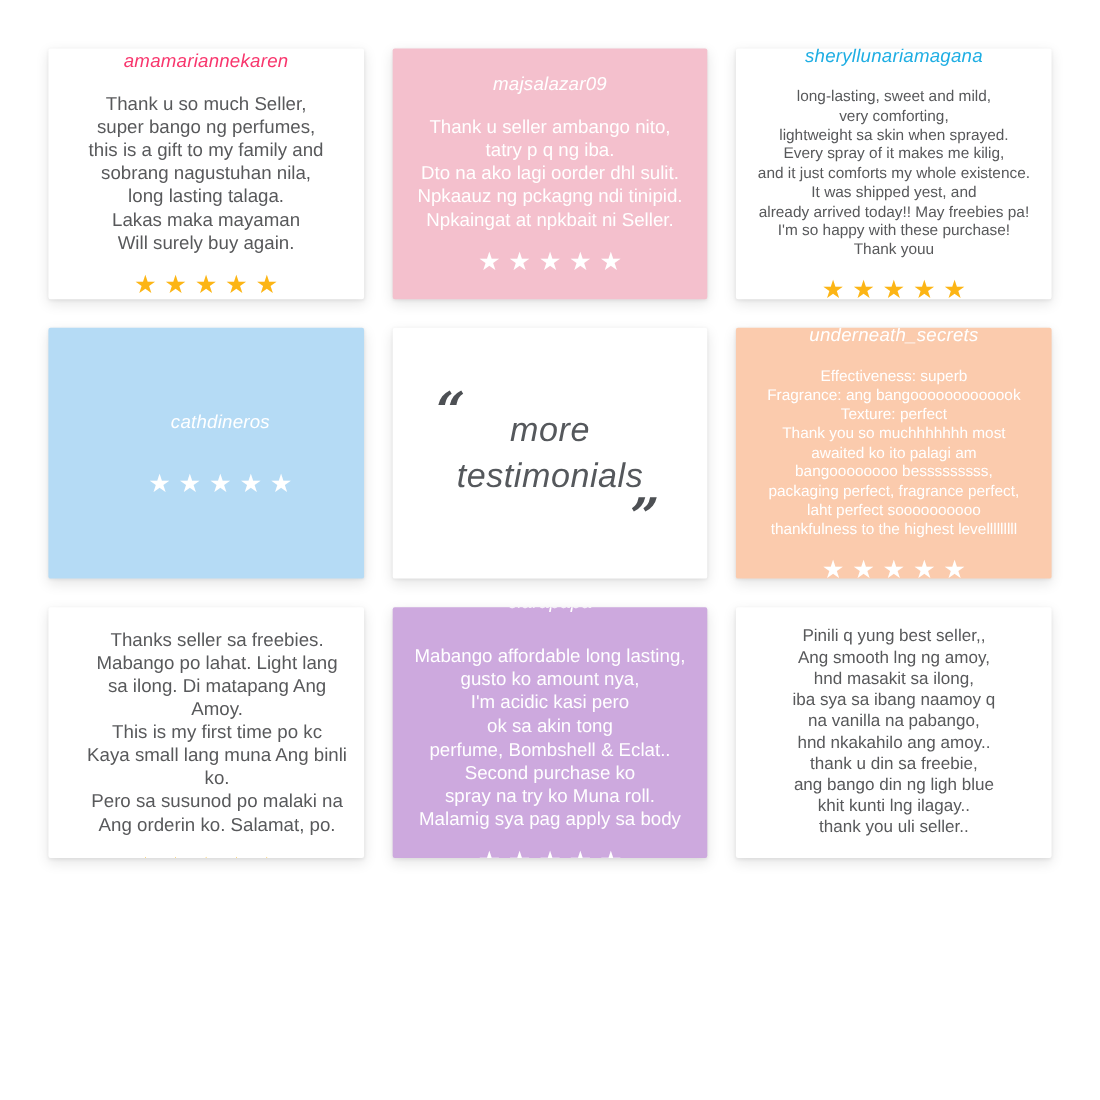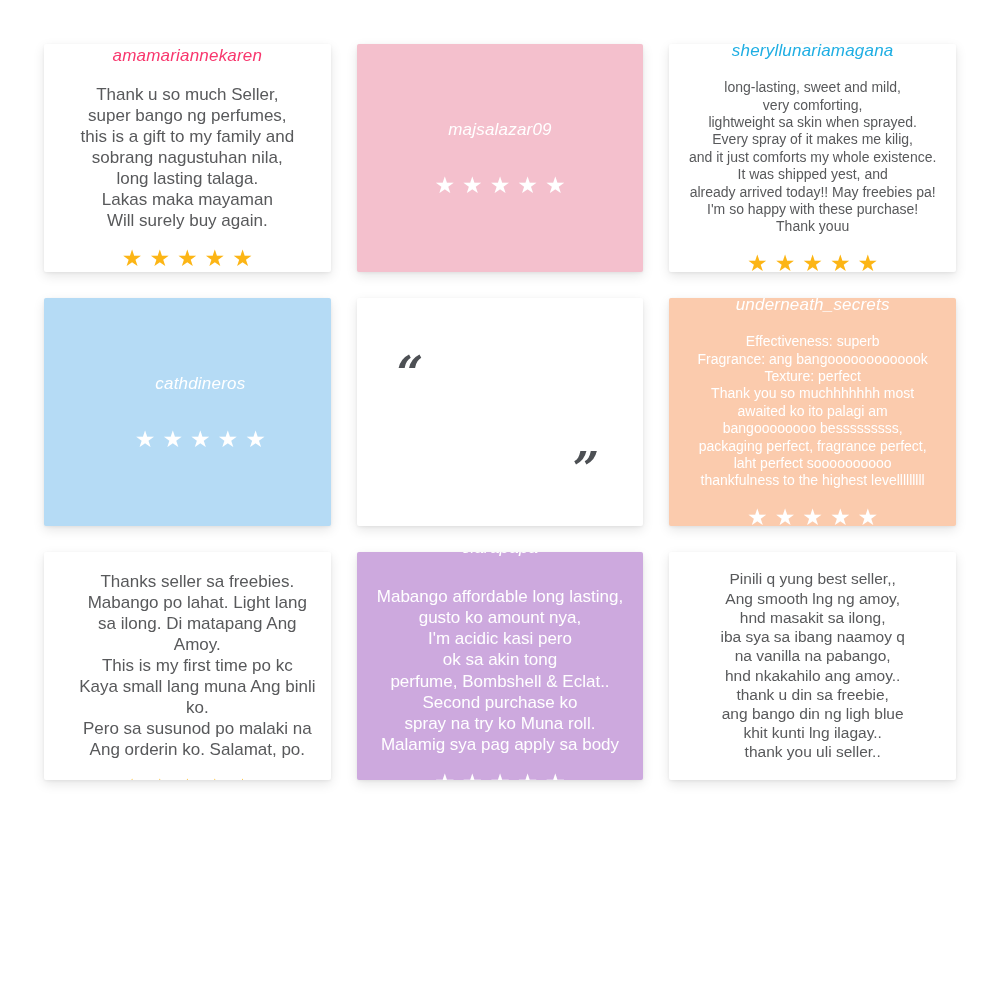--- a/index.html
+++ b/index.html
@@ -89,20 +89,25 @@
 this is a gift to my family and
 sobrang nagustuhan nila,
 long lasting talaga.
 Lakas maka mayaman
 Will surely buy again.</div>
     <div class="stars" style="color: rgb(252, 181, 21);">★★★★★</div>
   </div>
 
   <div class="card" style="background: rgb(244, 192, 205);">
     <div class="username" style="color: rgb(255, 255, 255);">majsalazar09</div>
+    <div class="review t-lg" style="color: rgb(255, 255, 255);">Thank u seller ambango nito,
+tatry p q ng iba.
+Dto na ako lagi oorder dhl sulit.
+Npkaauz ng pckagng ndi tinipid.
+Npkaingat at npkbait ni Seller.</div>
     <div class="stars" style="color: rgb(255, 255, 255);">★★★★★</div>
   </div>
 
   <div class="card" style="background: rgb(255, 255, 255);">
     <div class="username" style="color: rgb(31, 174, 227);">sheryllunariamagana</div>
     <div class="review t-sm" style="color: rgb(88, 89, 91);">long-lasting, sweet and mild,
 very comforting,
 lightweight sa skin when sprayed.
 Every spray of it makes me kilig,
 and it just comforts my whole existence.
@@ -113,20 +118,22 @@
     <div class="stars" style="color: rgb(252, 181, 21);">★★★★★</div>
   </div>
 
   <div class="card" style="background: rgb(181, 219, 245); padding-left: 40px;">
     <div class="username" style="color: rgb(255, 255, 255);">cathdineros</div>
     <div class="stars" style="color: rgb(255, 255, 255);">★★★★★</div>
   </div>
 
   <div class="card center-card">
     <div class="quote quote-open">“</div>
+    <div class="center-title">more
+testimonials</div>
     <div class="quote quote-close">”</div>
   </div>
 
   <div class="card" style="background: rgb(251, 203, 173);">
     <div class="username" style="color: rgb(255, 255, 255);">underneath_secrets</div>
     <div class="review t-sm" style="color: rgb(255, 255, 255);">Effectiveness: superb
 Fragrance: ang bangooooooooooook
 Texture: perfect
 Thank you so muchhhhhhh most
 awaited ko ito palagi am

